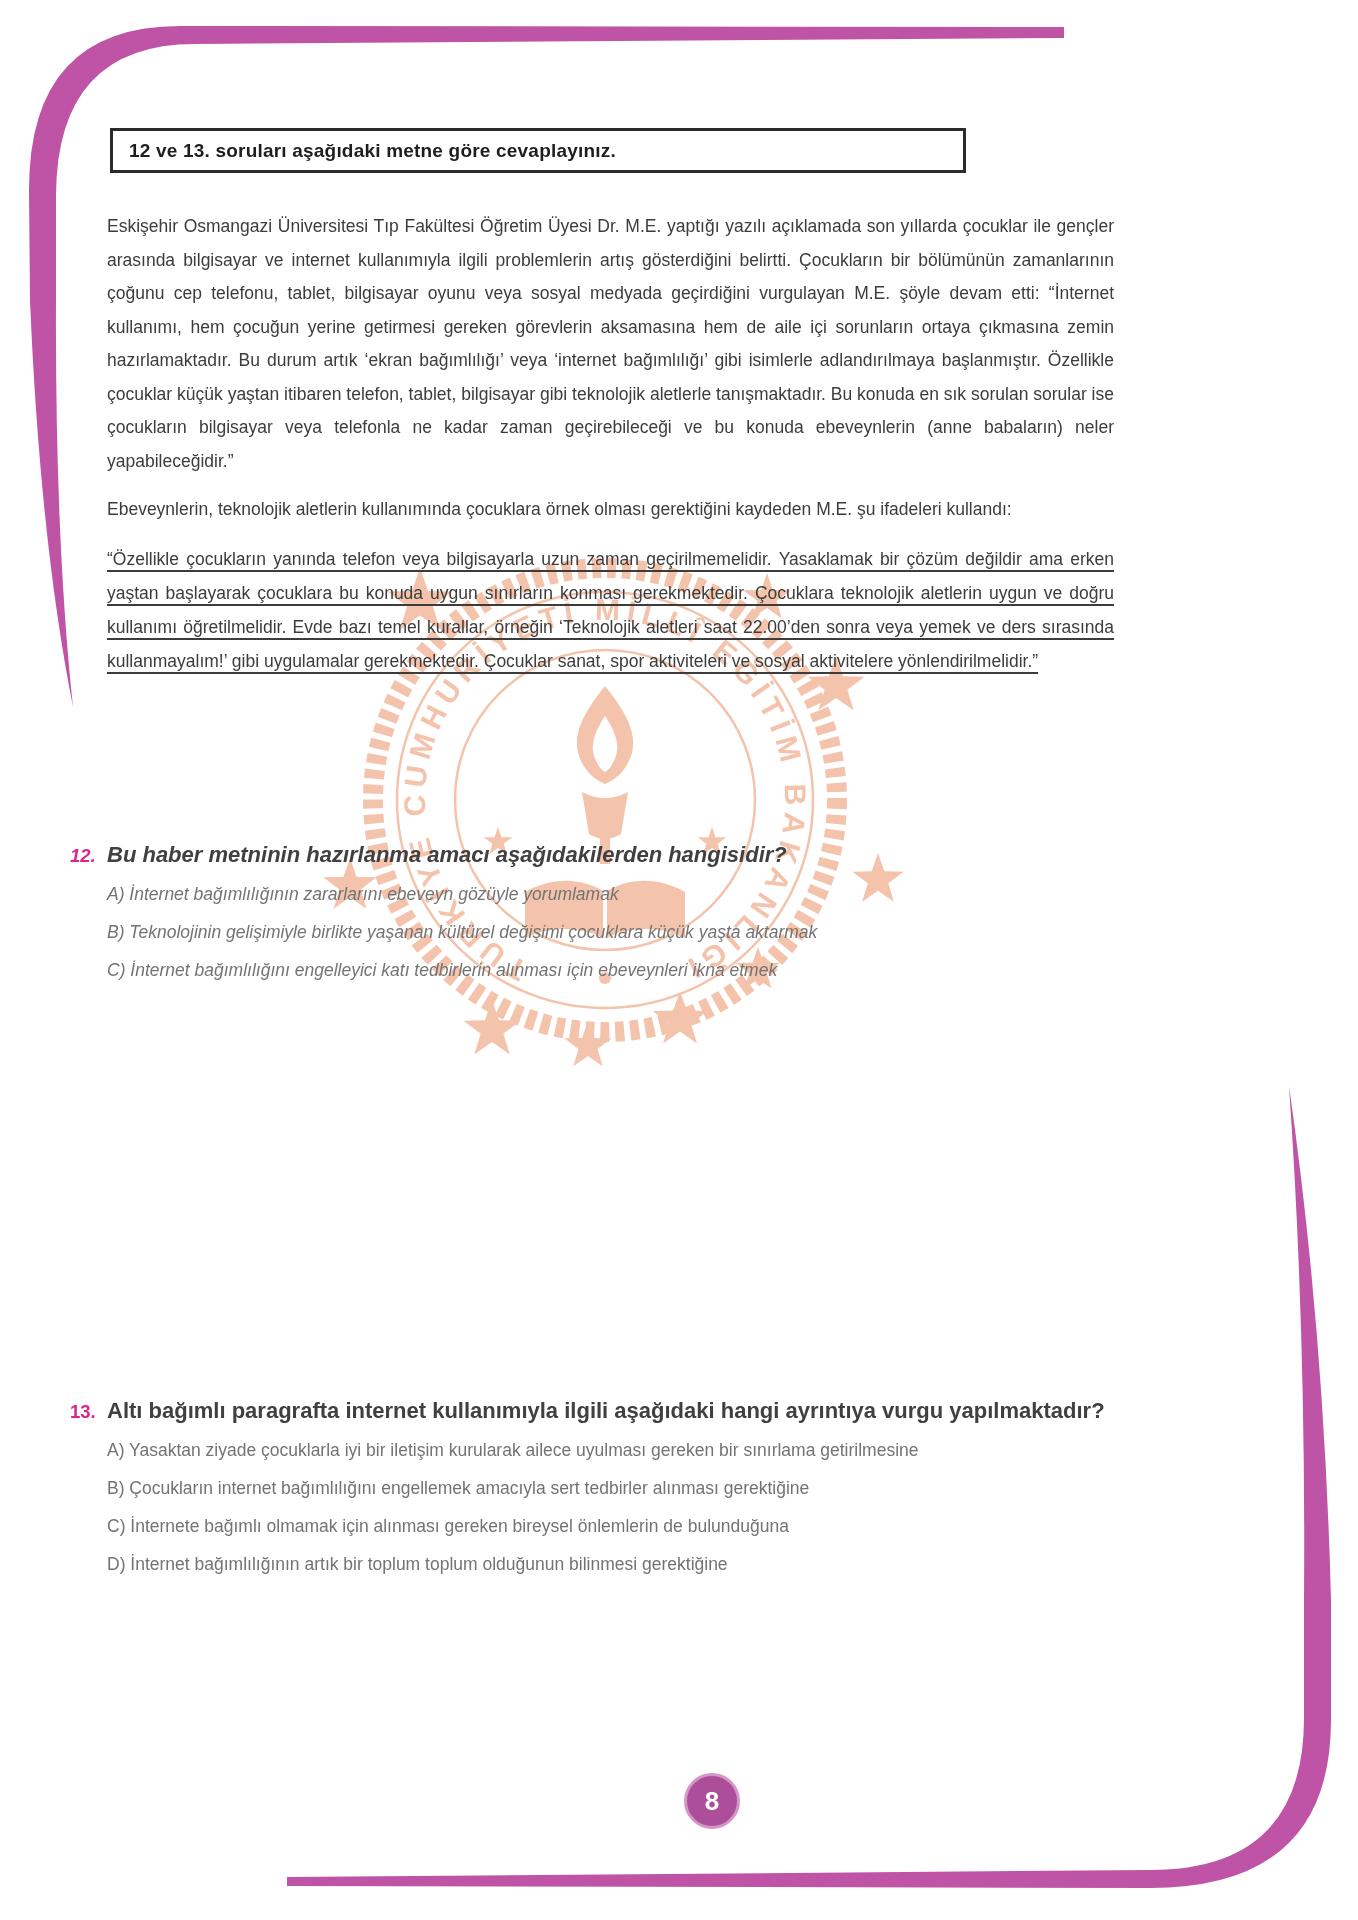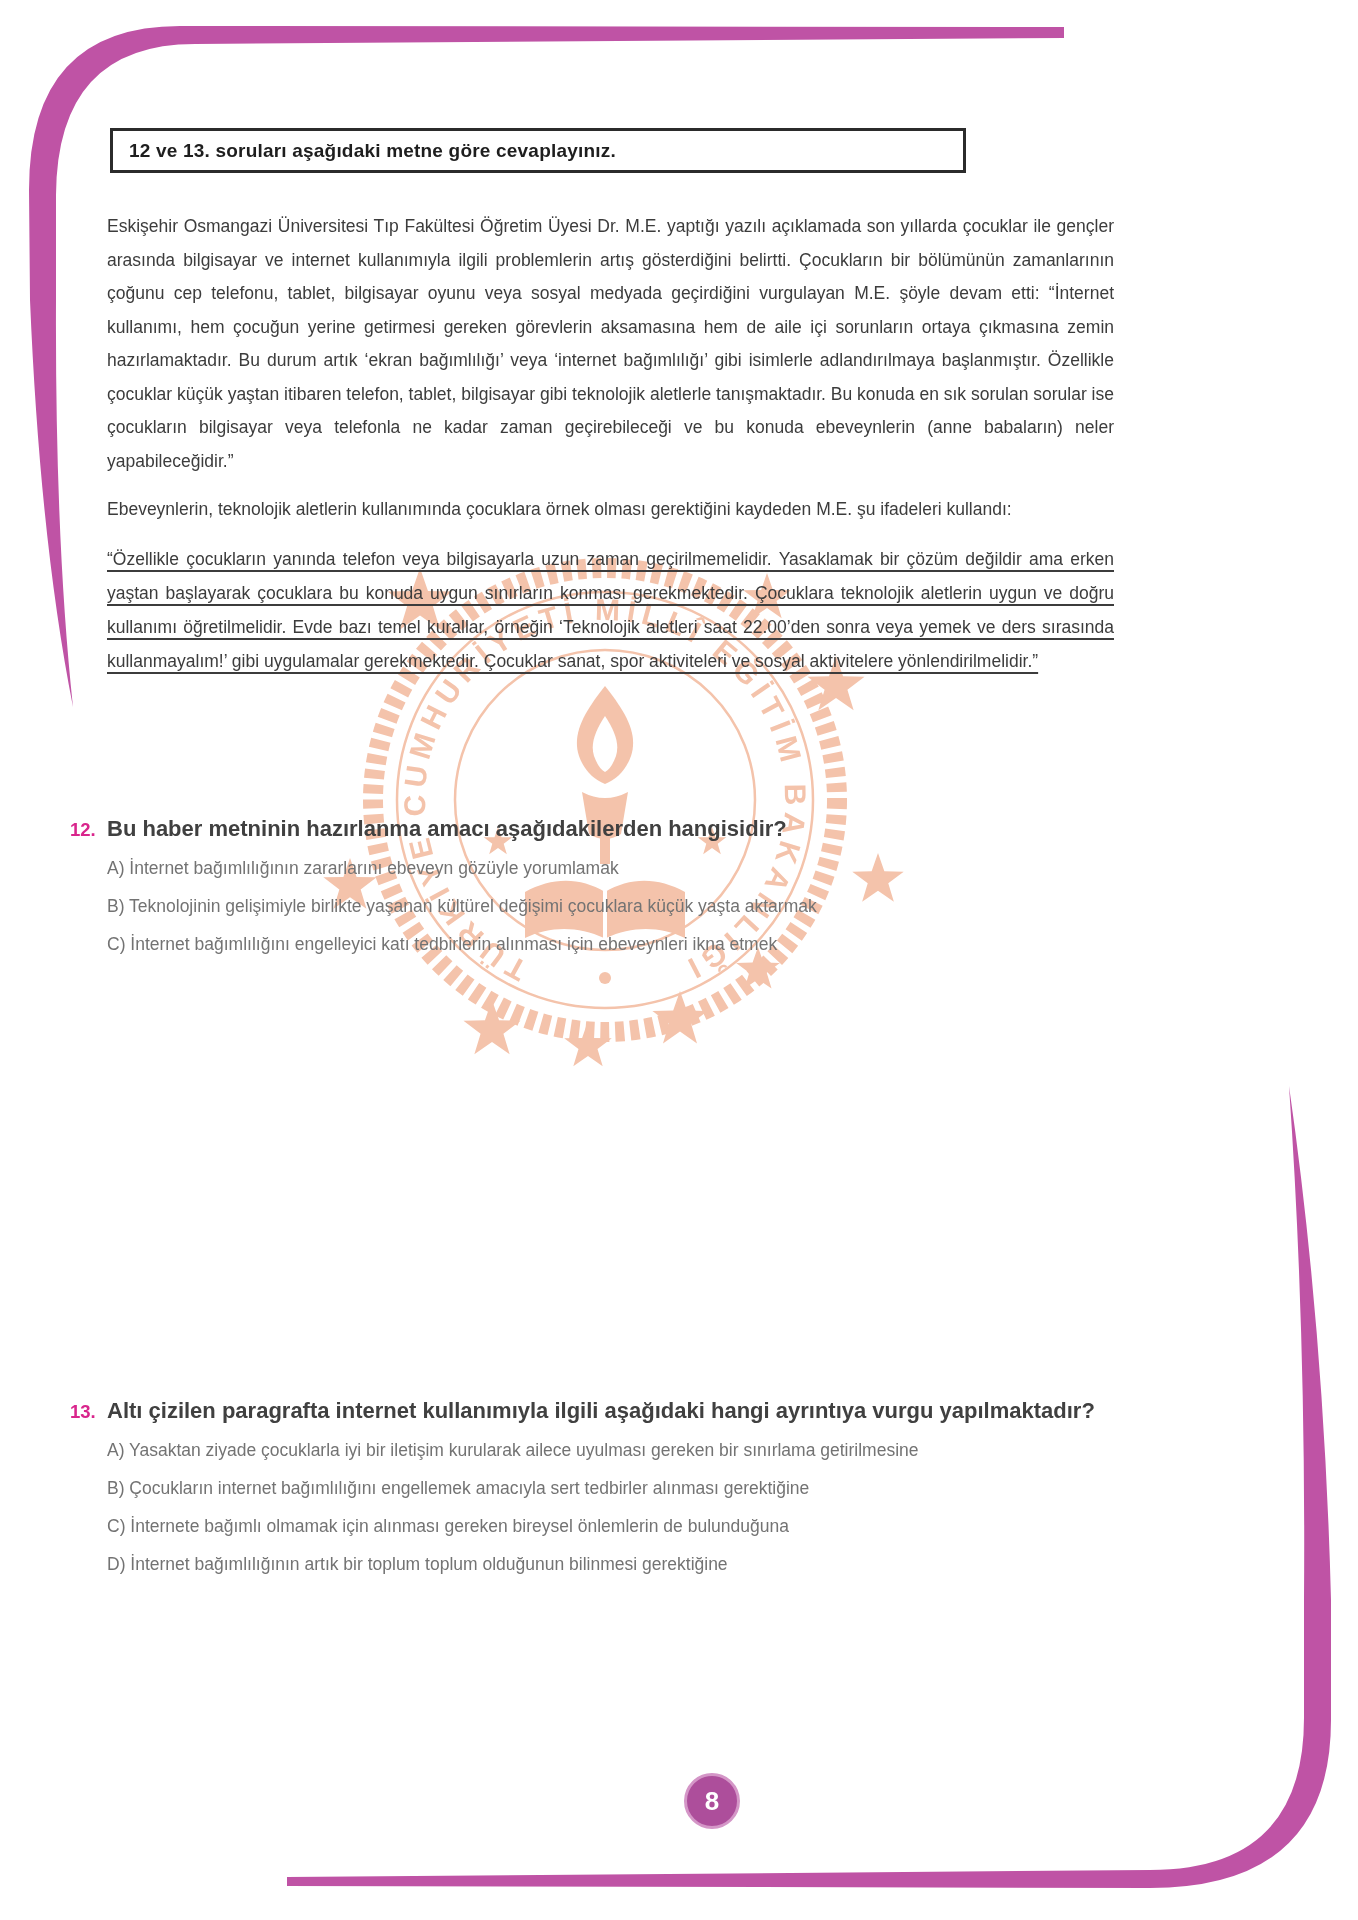--- a/index.html
+++ b/index.html
@@ -22,21 +22,21 @@
   .passage p{margin:0;text-align:justify;}
   .passage p + p{margin-top:15px;}
   .passage .underlined{
     text-decoration:underline;
     text-decoration-thickness:1.5px;
     text-underline-offset:5px;
     line-height:34px;
   }
 
   .question{position:absolute;left:38px;width:1060px;}
-  .q12{top:816px;}
+  .q12{top:842px;font-style:italic;}
   .q13{top:1398px;}
   .q-head{display:flex;align-items:baseline;}
   .q-num{font-weight:bold;font-size:18.5px;color:#d9258c;width:37px;flex:0 0 37px;}
   .q-stem{font-weight:bold;font-size:22px;color:#404040;}
   .options{list-style:none;margin:9px 0 0 37px;padding:0;font-size:17.5px;color:#737373;}
   .options li{margin-top:15px;line-height:23px;}
 
   .page-badge{
     position:absolute;left:652px;top:1773px;width:56px;height:56px;border-radius:50%;
     background:#ad4e9b;border:3px solid #d496c7;box-sizing:border-box;
@@ -116,21 +116,21 @@
     <ul class="options">
       <li>A) İnternet bağımlılığının zararlarını ebeveyn gözüyle yorumlamak</li>
       <li>B) Teknolojinin gelişimiyle birlikte yaşanan kültürel değişimi çocuklara küçük yaşta aktarmak</li>
       <li>C) İnternet bağımlılığını engelleyici katı tedbirlerin alınması için ebeveynleri ikna etmek</li>
     </ul>
   </div>
 
   <div class="question q13">
     <div class="q-head">
       <span class="q-num">13.</span>
-      <span class="q-stem">Altı çizilen paragrafta internet kullanımıyla ilgili aşağıdaki hangi ayrıntıya vurgu yapılmaktadır?</span>
+      <span class="q-stem">Altı bağımlı paragrafta internet kullanımıyla ilgili aşağıdaki hangi ayrıntıya vurgu yapılmaktadır?</span>
     </div>
     <ul class="options">
       <li>A) Yasaktan ziyade çocuklarla iyi bir iletişim kurularak ailece uyulması gereken bir sınırlama getirilmesine</li>
       <li>B) Çocukların internet bağımlılığını engellemek amacıyla sert tedbirler alınması gerektiğine</li>
       <li>C) İnternete bağımlı olmamak için alınması gereken bireysel önlemlerin de bulunduğuna</li>
       <li>D) İnternet bağımlılığının artık bir toplum toplum olduğunun bilinmesi gerektiğine</li>
     </ul>
   </div>
 
   <div class="page-badge">

